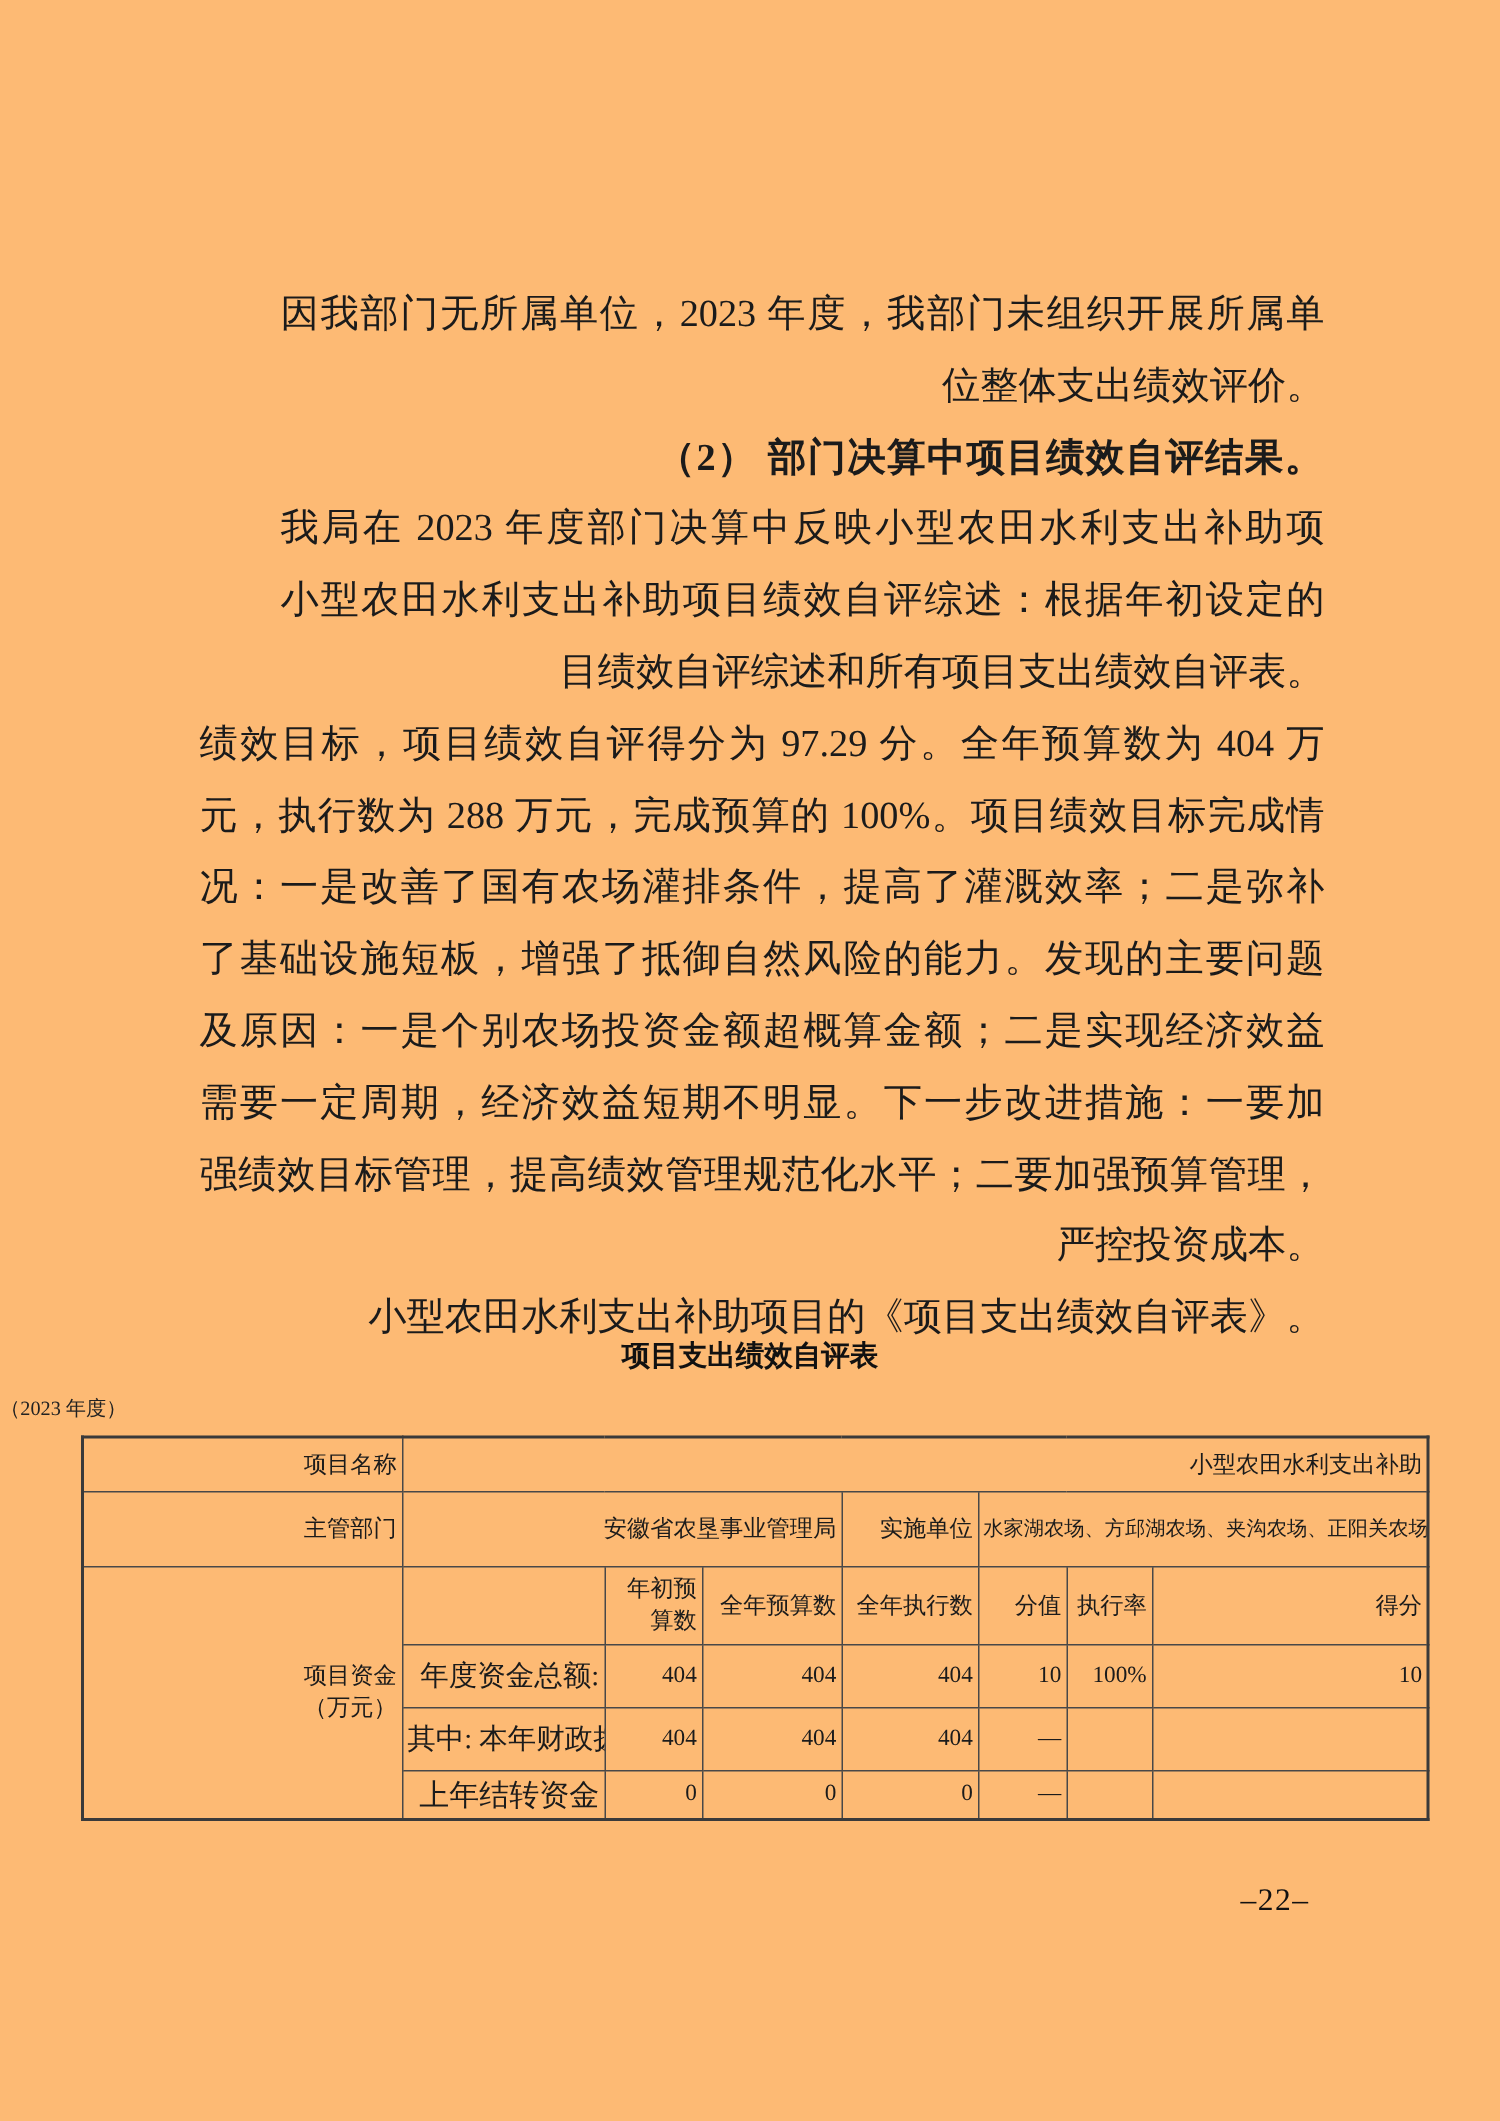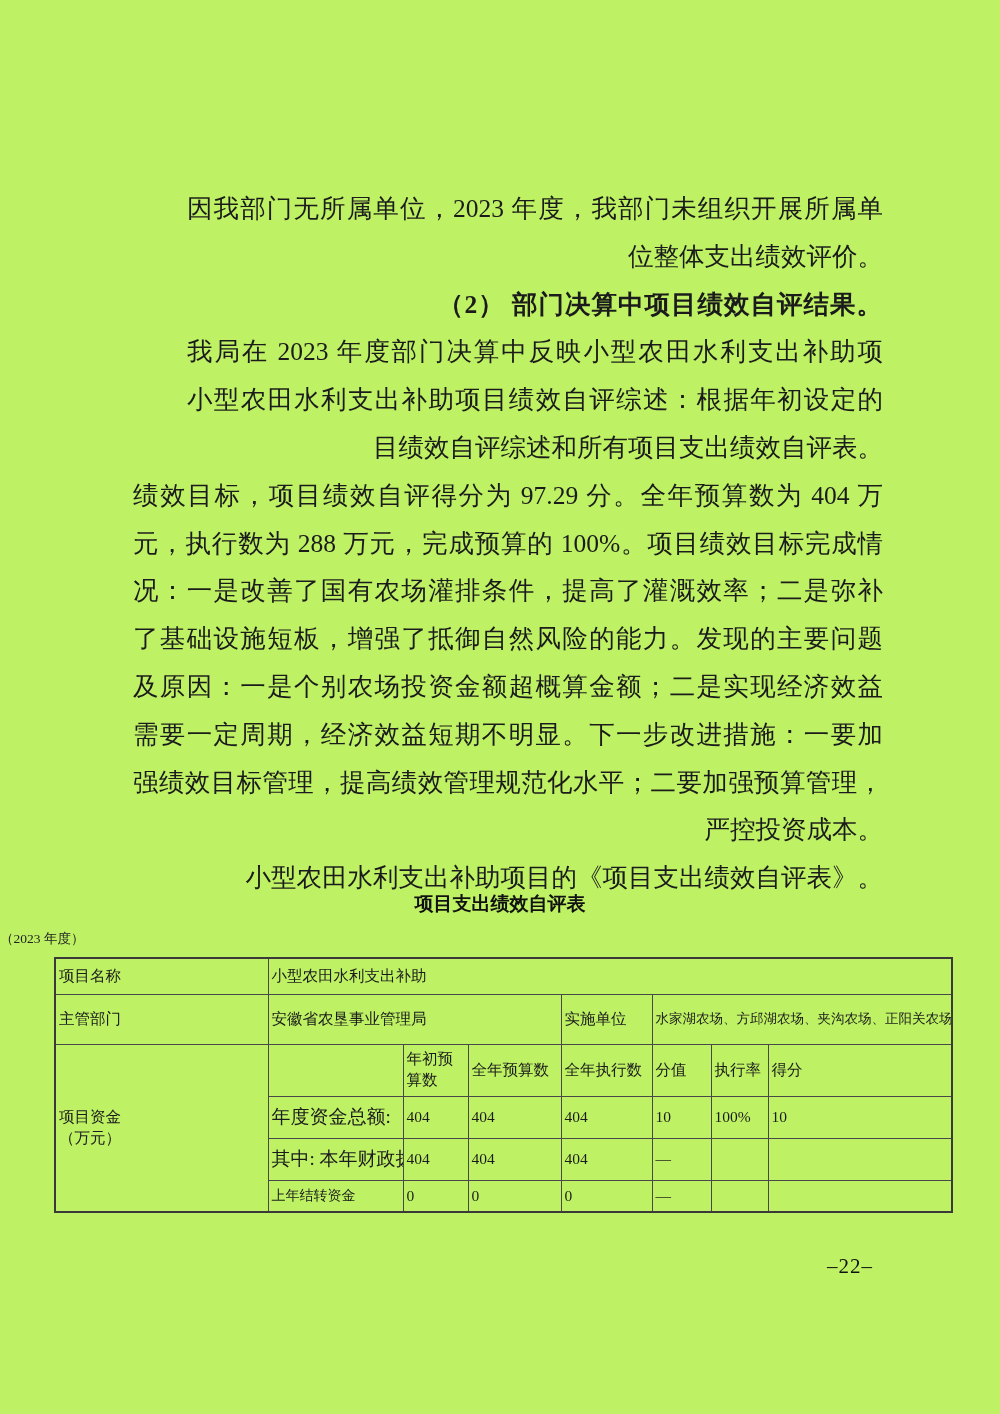--- a/index.html
+++ b/index.html
@@ -2,21 +2,21 @@
 <html><head>
 <meta charset="utf-8">
 <style>
   * { margin: 0; padding: 0; box-sizing: border-box; }
   html, body { background: #888; }
   .page {
     position: relative;
     width: 1000px;
     height: 1414px;
     margin: 0 auto;
-    background: #bef264;
+    background: #fdba74;
     overflow: hidden;
     font-family: "Liberation Serif", "DejaVu Serif", serif;
     color: #1b1b1b;
   }
   
   .body-text {
     position: absolute;
     left: 133px;
     top: 185px;
     width: 750px;
@@ -52,27 +52,27 @@
     width: 897px;
     border-collapse: collapse;
     table-layout: fixed;
     font-family: "Liberation Serif", "DejaVu Serif", serif;
     font-size: 15.5px;
     color: #1b1b1b;
     border: 2px solid #3a3a3a;
   }
   table.selftable td {
     border: 1px solid #484848;
-    text-align: left;
+    text-align: right;
     vertical-align: middle;
     padding: 2px 3px;
     overflow: hidden;
   }
   td.lab-left  { text-align: left;  padding-left: 9px;  white-space: nowrap; font-size: 19px; }
-  td.lab-right { text-align: right; padding-right: 10px; white-space: nowrap; font-size: 14px; }
+  td.lab-right { text-align: right; padding-right: 10px; white-space: nowrap; font-size: 20px; }
   td.farms { font-size: 13.5px; white-space: nowrap; padding: 0; }
   tr.r1 { height: 36px; }
   tr.r2 { height: 50px; }
   tr.r3 { height: 52px; }
   tr.r4 { height: 42px; }
   tr.r5 { height: 42px; }
   tr.r6 { height: 32px; }
   
   .footer-pagenum {
     position: absolute;

